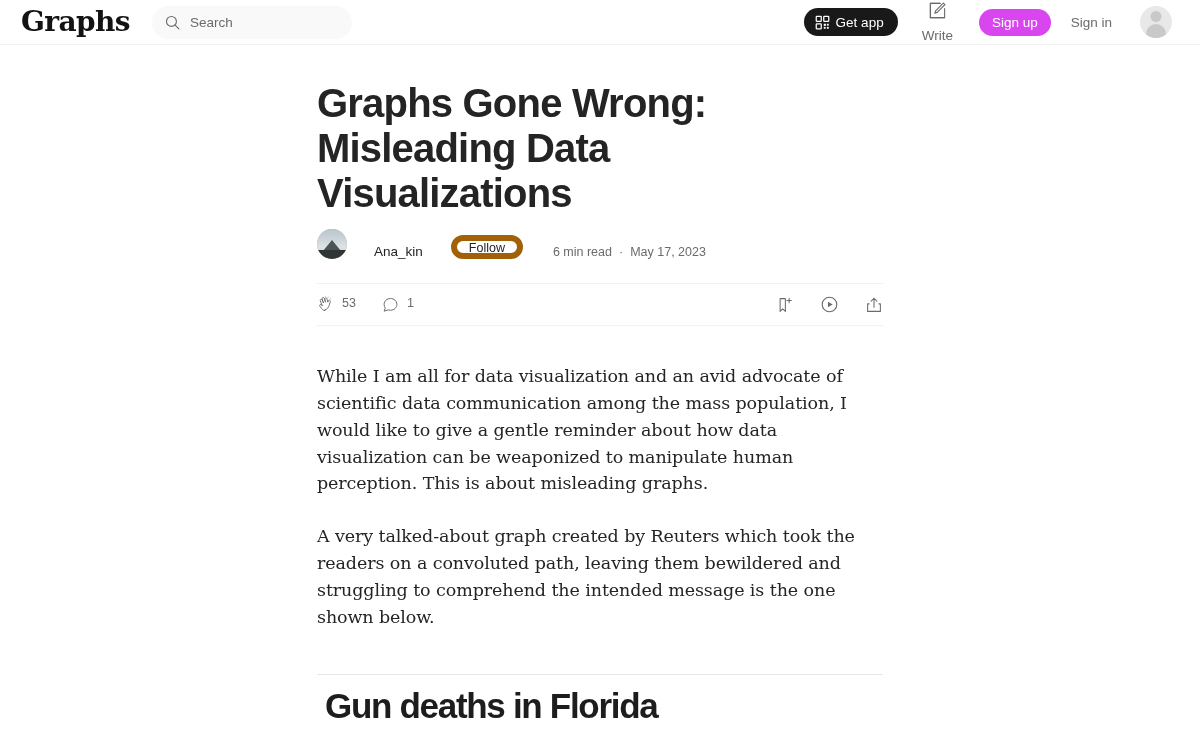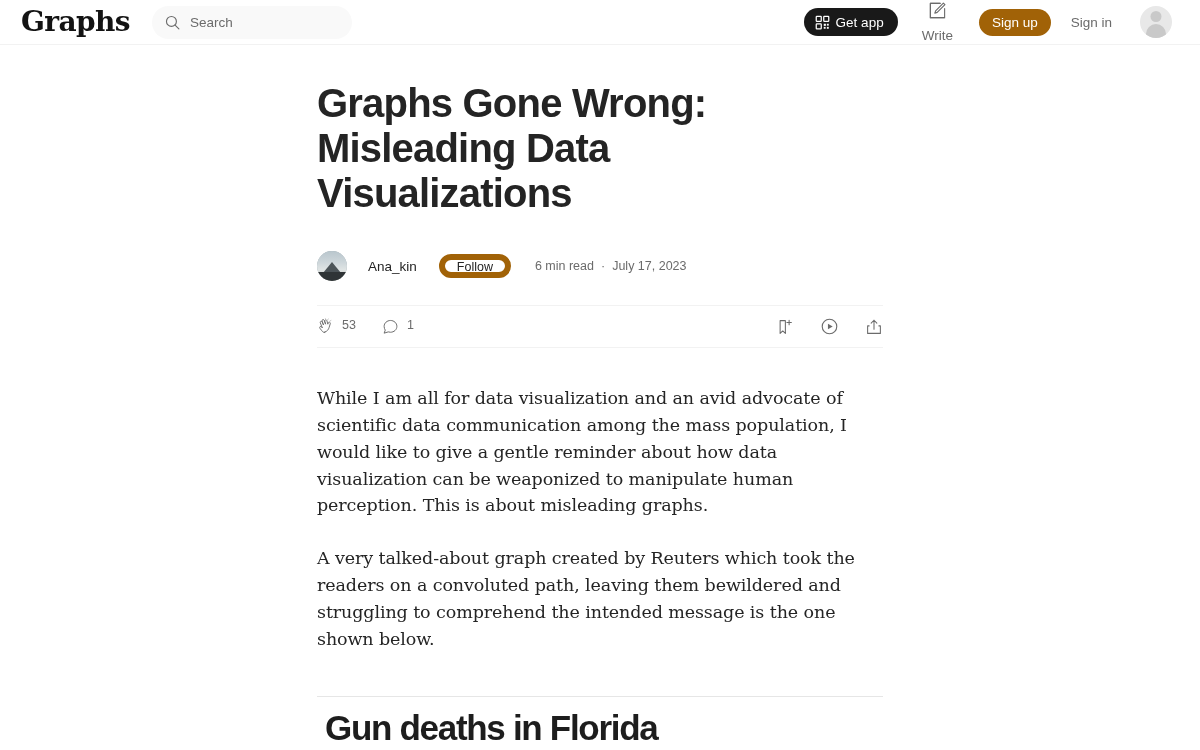--- a/index.html
+++ b/index.html
@@ -95,21 +95,21 @@
     white-space: nowrap;
     flex-direction: column;
   }
   .write-link svg { display: block; }
 
   .signup-btn {
     margin-left: 26px;
     height: 27px;
     padding: 0 13px;
     border-radius: 99px;
-    background: #a16207;
+    background: #d946ef;
     color: #ffffff;
     font-size: 13.5px;
     border: none;
     cursor: pointer;
     white-space: nowrap;
   }
 
   .signin-link {
     margin-left: 20px;
     color: #6b6b6b;
@@ -161,23 +161,23 @@
     font-size: 40px;
     line-height: 1.12;
     font-weight: 700;
     letter-spacing: -0.8px;
     color: #242424;
     max-width: 520px;
   }
 
   .byline {
     display: flex;
-    align-items: center;
-    margin-top: 36px;
-    gap: 10px;
+    align-items: flex-end;
+    margin-top: 14px;
+    gap: 16px;
   }
 
   .author-avatar {
     width: 30px;
     height: 30px;
     border-radius: 50%;
     overflow: hidden;
     flex: 0 0 auto;
     cursor: pointer;
     background: #9aa7ad;
@@ -343,21 +343,21 @@
     <div class="author-avatar">
       <div class="sky"></div>
       <div class="peak"></div>
       <div class="ground"></div>
     </div>
     <span class="author-name">Ana_kin</span>
     <button class="follow-btn">Follow</button>
     <div class="byline-meta">
       <span>6 min read</span>
       <span class="dot">·</span>
-      <span>July 17, 2023</span>
+      <span>May 17, 2023</span>
     </div>
   </div>
 
   <div class="engagement-bar">
     <div class="eng-left">
 
       <div class="eng-item">
         <svg width="17" height="17" viewBox="0 0 24 24" fill="none">
           <path d="M11.4 20.6c-2 0-3.4-.9-4.6-2.6L4 14.3c-.5-.8-.3-1.7.4-2.2.7-.5 1.6-.3 2.1.4l1.1 1.5-3-7.3c-.3-.8 0-1.7.8-2 .8-.3 1.7.1 2 .9l1.8 4.3-2-5.7c-.3-.8.1-1.7.9-2 .8-.3 1.7.1 2 .9l2 5.6-1.2-4.3c-.2-.8.3-1.7 1.1-1.9.8-.2 1.6.3 1.9 1.1l1.4 5.1.6-1.8c.3-.8 1.1-1.2 1.9-1 .8.3 1.2 1.1 1 1.9l-1.6 5.3c-.9 3-3 6.5-6.8 6.5z" stroke="#6b6b6b" stroke-width="1.3" stroke-linejoin="round"></path>
           <path d="M15.2 2.4l.7-1.1M18.5 4.1l1.2-.6M12 2.1l-.1-1.2" stroke="#b9b9b9" stroke-width="1.1" stroke-linecap="round"></path>

